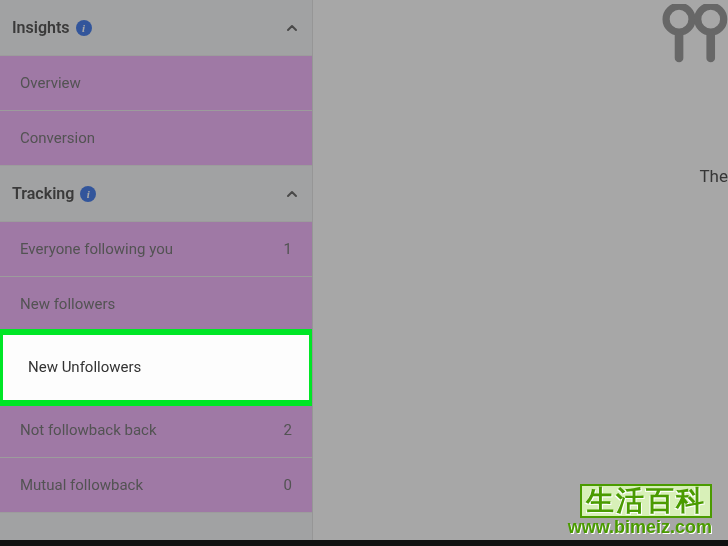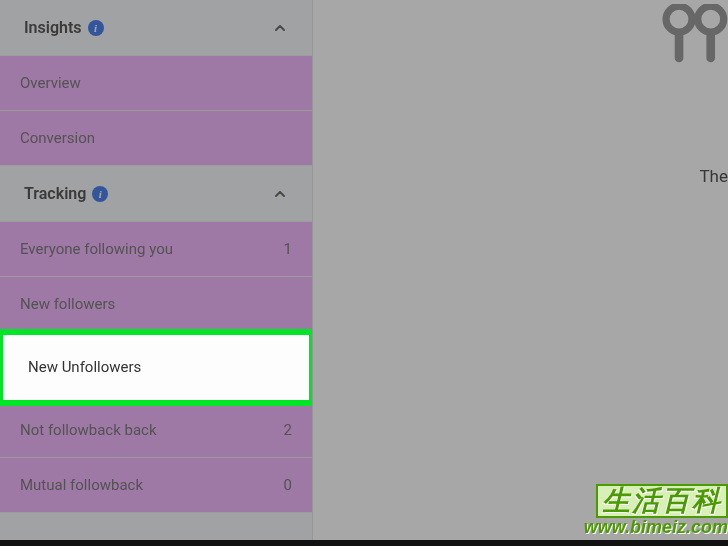--- a/index.html
+++ b/index.html
@@ -36,21 +36,21 @@
       height: 100%;
       background: #f5f6f7;
       border-right: 1px solid #e0e0e0;
       overflow: hidden;
       position: relative;
     }
     .section-header {
       display: flex;
       align-items: center;
       justify-content: space-between;
-      padding: 18px 24px;
+      padding: 18px 12px;
       cursor: pointer;
       border-bottom: 1px solid #ececec;
     }
     .section-title {
       display: flex;
       align-items: center;
       font-size: 16px;
       font-weight: 600;
       color: #3a3a3a;
     }
@@ -114,27 +114,26 @@
     .main-text {
       position: absolute;
       top: 166px;
       right: 0;
       font-size: 17px;
       color: #333;
     }
     .watermark {
       position: absolute;
       bottom: 10px;
-      right: 0;
+      right: 16px;
       z-index: 200;
       display: flex;
       flex-direction: column;
       align-items: flex-end;
       line-height: 1;
-      font-style: italic;
     }
     .wm-top {
       font-family: "STHeiti", "SimHei", "Microsoft YaHei", sans-serif;
       font-size: 28px;
       font-weight: 800;
       color: #4a9b00;
       text-shadow: 1px 1px 0 #fff, -1px 1px 0 #fff;
       letter-spacing: 2px;
       border: 2px solid #4a9b00;
       padding: 1px 4px;

